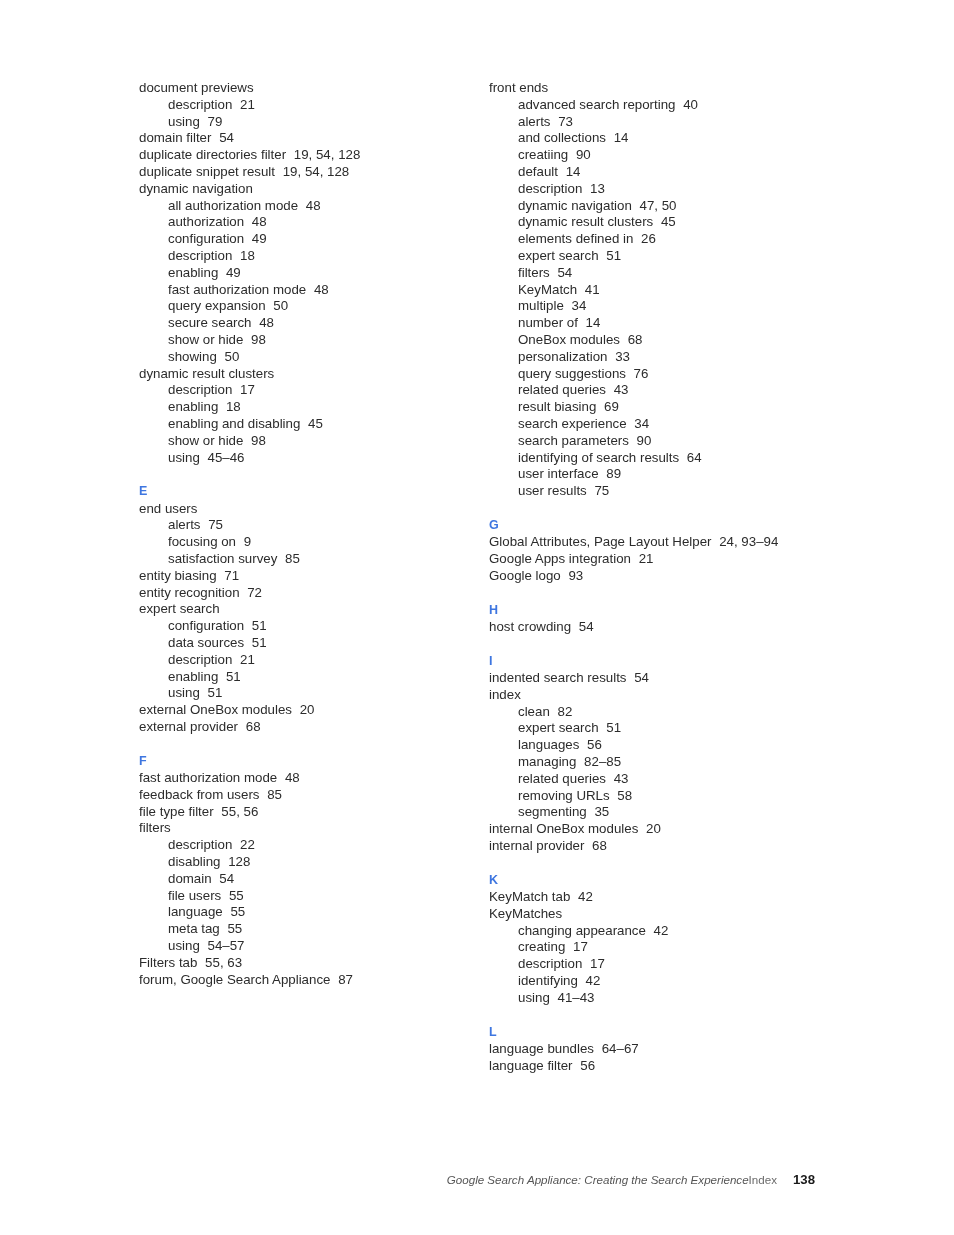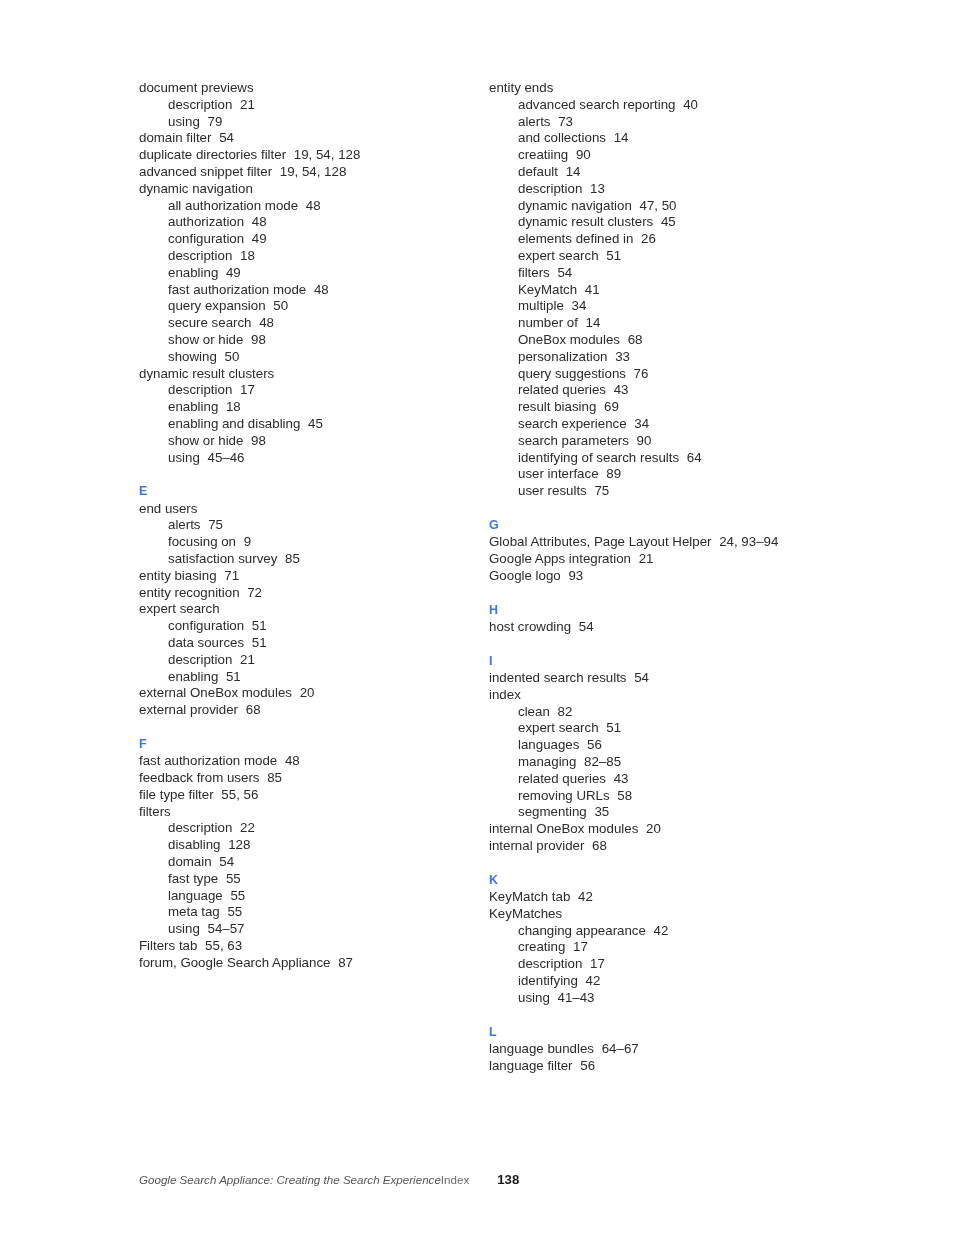--- a/index.html
+++ b/index.html
@@ -74,21 +74,21 @@
   }
 
   .footer {
     position: absolute;
     left: 139px;
     top: 1172px;
     width: 676px;
     display: flex;
     flex-direction: row;
     align-items: baseline;
-    justify-content: flex-start;
+    justify-content: flex-end;
   }
   .footer-title {
     font-style: italic;
     font-size: 11.6px;
     color: #555555;
     white-space: nowrap;
   }
   .footer-right {
     display: flex;
     flex-direction: row;
@@ -96,38 +96,38 @@
   }
   .footer-label {
     font-size: 11.6px;
     color: #6b6b6b;
     white-space: nowrap;
   }
   .footer-pagenum {
     font-size: 13.2px;
     font-weight: bold;
     color: #1a1a1a;
-    margin-left: 28px;
+    margin-left: 16px;
     white-space: nowrap;
   }
 </style>
 </head>
 <body>
 
 <div class="page">
 
   <div class="columns">
     <div class="column left" id="col-left">
         <div class="section">
           <div class="entry level-0"><span class="term">document previews</span></div>
           <div class="entry level-1"><span class="term">description</span><span class="pages"> 21</span></div>
           <div class="entry level-1"><span class="term">using</span><span class="pages"> 79</span></div>
           <div class="entry level-0"><span class="term">domain filter</span><span class="pages"> 54</span></div>
           <div class="entry level-0"><span class="term">duplicate directories filter</span><span class="pages"> 19, 54, 128</span></div>
-          <div class="entry level-0"><span class="term">advanced snippet filter</span><span class="pages"> 19, 54, 128</span></div>
+          <div class="entry level-0"><span class="term">duplicate snippet result</span><span class="pages"> 19, 54, 128</span></div>
           <div class="entry level-0"><span class="term">dynamic navigation</span></div>
           <div class="entry level-1"><span class="term">all authorization mode</span><span class="pages"> 48</span></div>
           <div class="entry level-1"><span class="term">authorization</span><span class="pages"> 48</span></div>
           <div class="entry level-1"><span class="term">configuration</span><span class="pages"> 49</span></div>
           <div class="entry level-1"><span class="term">description</span><span class="pages"> 18</span></div>
           <div class="entry level-1"><span class="term">enabling</span><span class="pages"> 49</span></div>
           <div class="entry level-1"><span class="term">fast authorization mode</span><span class="pages"> 48</span></div>
           <div class="entry level-1"><span class="term">query expansion</span><span class="pages"> 50</span></div>
           <div class="entry level-1"><span class="term">secure search</span><span class="pages"> 48</span></div>
           <div class="entry level-1"><span class="term">show or hide</span><span class="pages"> 98</span></div>
@@ -145,43 +145,44 @@
           <div class="entry level-1"><span class="term">alerts</span><span class="pages"> 75</span></div>
           <div class="entry level-1"><span class="term">focusing on</span><span class="pages"> 9</span></div>
           <div class="entry level-1"><span class="term">satisfaction survey</span><span class="pages"> 85</span></div>
           <div class="entry level-0"><span class="term">entity biasing</span><span class="pages"> 71</span></div>
           <div class="entry level-0"><span class="term">entity recognition</span><span class="pages"> 72</span></div>
           <div class="entry level-0"><span class="term">expert search</span></div>
           <div class="entry level-1"><span class="term">configuration</span><span class="pages"> 51</span></div>
           <div class="entry level-1"><span class="term">data sources</span><span class="pages"> 51</span></div>
           <div class="entry level-1"><span class="term">description</span><span class="pages"> 21</span></div>
           <div class="entry level-1"><span class="term">enabling</span><span class="pages"> 51</span></div>
+          <div class="entry level-1"><span class="term">using</span><span class="pages"> 51</span></div>
           <div class="entry level-0"><span class="term">external OneBox modules</span><span class="pages"> 20</span></div>
           <div class="entry level-0"><span class="term">external provider</span><span class="pages"> 68</span></div>
         </div>
         <div class="section">
           <div class="section-letter">F</div>
           <div class="entry level-0"><span class="term">fast authorization mode</span><span class="pages"> 48</span></div>
           <div class="entry level-0"><span class="term">feedback from users</span><span class="pages"> 85</span></div>
           <div class="entry level-0"><span class="term">file type filter</span><span class="pages"> 55, 56</span></div>
           <div class="entry level-0"><span class="term">filters</span></div>
           <div class="entry level-1"><span class="term">description</span><span class="pages"> 22</span></div>
           <div class="entry level-1"><span class="term">disabling</span><span class="pages"> 128</span></div>
           <div class="entry level-1"><span class="term">domain</span><span class="pages"> 54</span></div>
-          <div class="entry level-1"><span class="term">fast type</span><span class="pages"> 55</span></div>
+          <div class="entry level-1"><span class="term">file users</span><span class="pages"> 55</span></div>
           <div class="entry level-1"><span class="term">language</span><span class="pages"> 55</span></div>
           <div class="entry level-1"><span class="term">meta tag</span><span class="pages"> 55</span></div>
           <div class="entry level-1"><span class="term">using</span><span class="pages"> 54–57</span></div>
           <div class="entry level-0"><span class="term">Filters tab</span><span class="pages"> 55, 63</span></div>
           <div class="entry level-0"><span class="term">forum, Google Search Appliance</span><span class="pages"> 87</span></div>
         </div>
       </div>
     <div class="column right" id="col-right">
         <div class="section">
-          <div class="entry level-0"><span class="term">entity ends</span></div>
+          <div class="entry level-0"><span class="term">front ends</span></div>
           <div class="entry level-1"><span class="term">advanced search reporting</span><span class="pages"> 40</span></div>
           <div class="entry level-1"><span class="term">alerts</span><span class="pages"> 73</span></div>
           <div class="entry level-1"><span class="term">and collections</span><span class="pages"> 14</span></div>
           <div class="entry level-1"><span class="term">creatiing</span><span class="pages"> 90</span></div>
           <div class="entry level-1"><span class="term">default</span><span class="pages"> 14</span></div>
           <div class="entry level-1"><span class="term">description</span><span class="pages"> 13</span></div>
           <div class="entry level-1"><span class="term">dynamic navigation</span><span class="pages"> 47, 50</span></div>
           <div class="entry level-1"><span class="term">dynamic result clusters</span><span class="pages"> 45</span></div>
           <div class="entry level-1"><span class="term">elements defined in</span><span class="pages"> 26</span></div>
           <div class="entry level-1"><span class="term">expert search</span><span class="pages"> 51</span></div>

